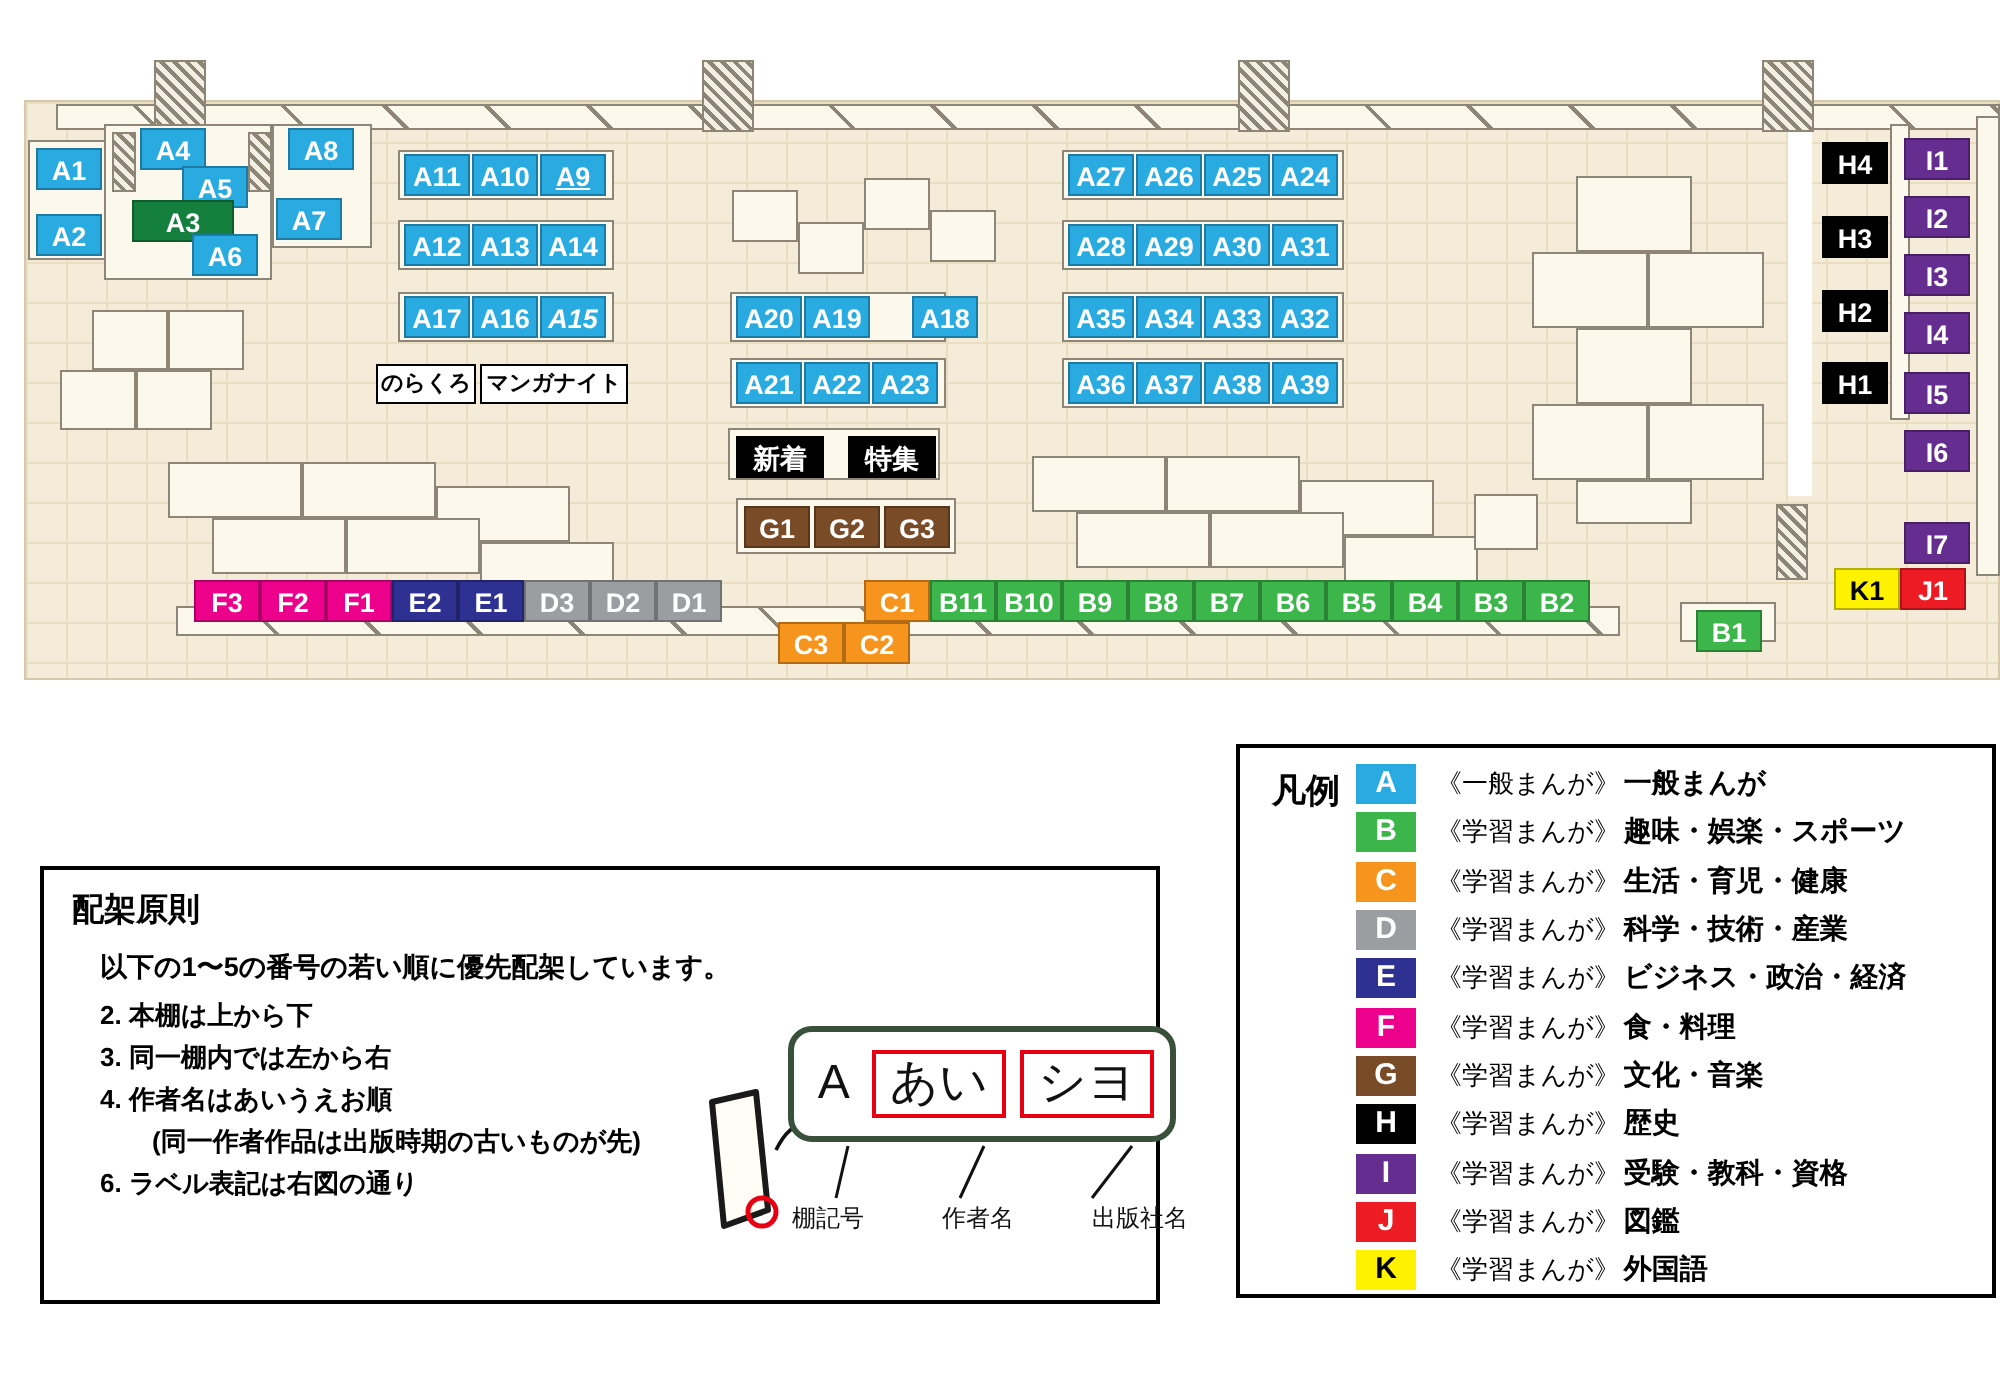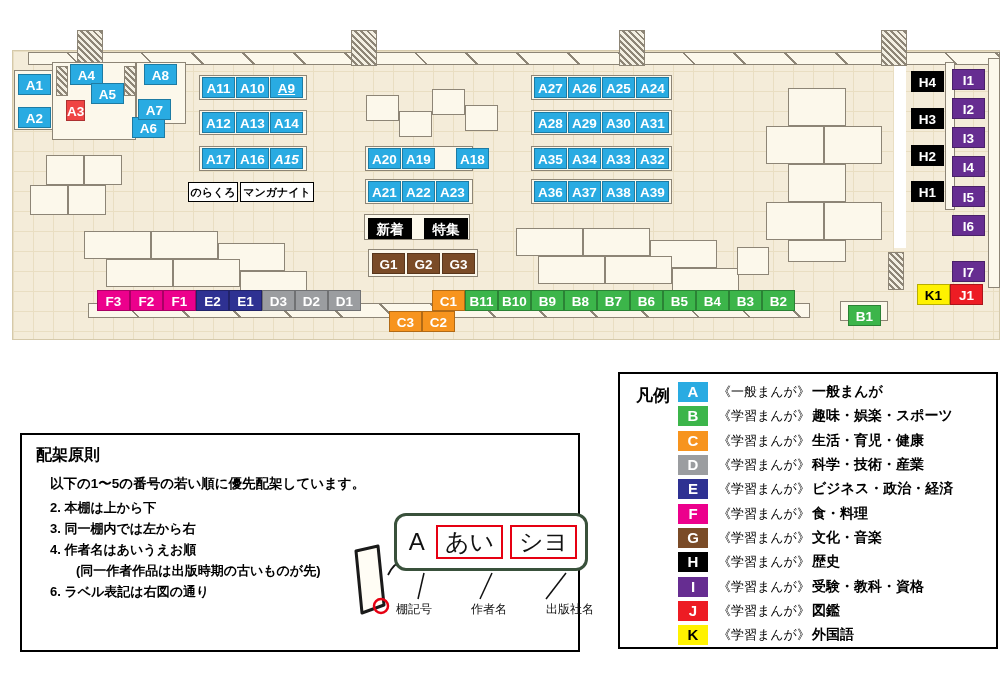--- a/index.html
+++ b/index.html
@@ -117,22 +117,22 @@
       <div class="aisle" style="left: 894px; top: 66px; width: 12px; height: 182px;"></div>
       <div class="shelf" style="left: 945px; top: 62px; width: 10px; height: 148px;"></div>
       <div class="shelf" style="left: 988px; top: 58px; width: 12px; height: 230px;"></div>
       <div class="hatch" style="left: 888px; top: 252px; width: 16px; height: 38px;"></div>
     </div>
   <div id="map-labels">
       <div class="map-label" style="left: 18px; top: 74px; width: 33px; background: rgb(41, 171, 226); color: rgb(255, 255, 255);">A1</div>
       <div class="map-label" style="left: 18px; top: 107px; width: 33px; background: rgb(41, 171, 226); color: rgb(255, 255, 255);">A2</div>
       <div class="map-label" style="left: 70px; top: 64px; width: 33px; background: rgb(41, 171, 226); color: rgb(255, 255, 255);">A4</div>
       <div class="map-label" style="left: 91px; top: 83px; width: 33px; background: rgb(41, 171, 226); color: rgb(255, 255, 255);">A5</div>
-      <div class="map-label" style="left: 66px; top: 100px; width: 19px; background: #ef4444; color: rgb(255, 255, 255);">A3</div>
-      <div class="map-label" style="left: 96px; top: 117px; width: 33px; background: rgb(41, 171, 226); color: rgb(255, 255, 255); margin-left: 36px;">A6</div>
+      <div class="map-label" style="left: 66px; top: 100px; width: 51px; background: #15803d; color: rgb(255, 255, 255);">A3</div>
+      <div class="map-label" style="left: 96px; top: 117px; width: 33px; background: rgb(41, 171, 226); color: rgb(255, 255, 255);">A6</div>
       <div class="map-label" style="left: 144px; top: 64px; width: 33px; background: rgb(41, 171, 226); color: rgb(255, 255, 255);">A8</div>
       <div class="map-label" style="left: 138px; top: 99px; width: 33px; background: rgb(41, 171, 226); color: rgb(255, 255, 255);">A7</div>
       <div class="map-label" style="left: 202px; top: 77px; width: 33px; background: rgb(41, 171, 226); color: rgb(255, 255, 255);">A11</div>
       <div class="map-label" style="left: 236px; top: 77px; width: 33px; background: rgb(41, 171, 226); color: rgb(255, 255, 255);">A10</div>
       <div class="map-label" style="left: 270px; top: 77px; width: 33px; background: rgb(41, 171, 226); color: rgb(255, 255, 255); text-decoration: underline;">A9</div>
       <div class="map-label" style="left: 202px; top: 112px; width: 33px; background: rgb(41, 171, 226); color: rgb(255, 255, 255);">A12</div>
       <div class="map-label" style="left: 236px; top: 112px; width: 33px; background: rgb(41, 171, 226); color: rgb(255, 255, 255);">A13</div>
       <div class="map-label" style="left: 270px; top: 112px; width: 33px; background: rgb(41, 171, 226); color: rgb(255, 255, 255);">A14</div>
       <div class="map-label" style="left: 202px; top: 148px; width: 33px; background: rgb(41, 171, 226); color: rgb(255, 255, 255);">A17</div>
       <div class="map-label" style="left: 236px; top: 148px; width: 33px; background: rgb(41, 171, 226); color: rgb(255, 255, 255);">A16</div>

